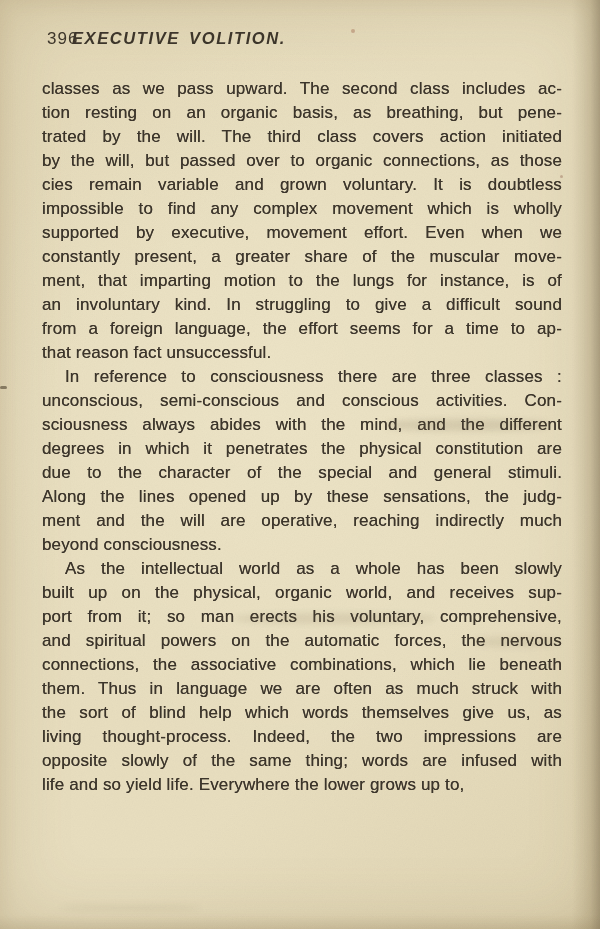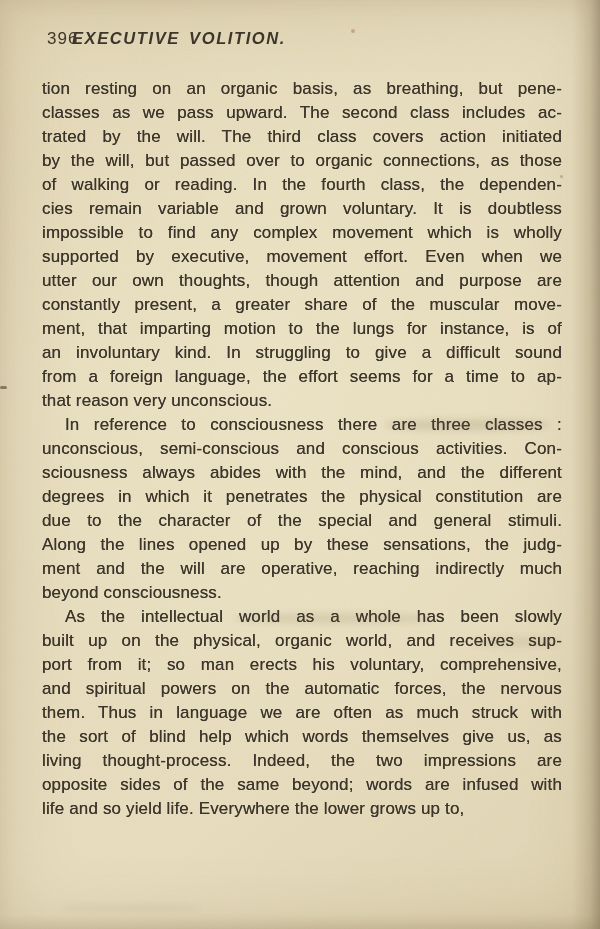--- a/index.html
+++ b/index.html
@@ -126,54 +126,53 @@
 
   <div class="tint"></div>
 
   <header class="running-header">
     <span class="folio">396</span>
     <span class="head-title">EXECUTIVE VOLITION.</span>
   </header>
 
   <main class="text-block">
       <div class="para">
+        <div class="line">classes as we pass upward.  The second class includes ac-</div>
         <div class="line">tion resting on an organic basis, as breathing, but pene-</div>
-        <div class="line">classes as we pass upward.  The second class includes ac-</div>
         <div class="line">trated by the will.  The third class covers action initiated</div>
         <div class="line">by the will, but passed over to organic connections, as those</div>
-        <div class="line">of walking or reading.  In the fourth class, the dependen-</div>
         <div class="line">cies remain variable and grown voluntary.  It is doubtless</div>
         <div class="line">impossible to find any complex movement which is wholly</div>
         <div class="line">supported by executive, movement effort.  Even when we</div>
-        <div class="line">utter our own thoughts, though attention and purpose are</div>
         <div class="line">constantly present, a greater share of the muscular move-</div>
         <div class="line">ment, that imparting motion to the lungs for instance, is of</div>
         <div class="line">an involuntary kind.  In struggling to give a difficult sound</div>
         <div class="line">from a foreign language, the effort seems for a time to ap-</div>
-        <div class="line">that reason very unconscious.</div>
+        <div class="line">that reason fact unsuccessful.</div>
       </div>
       <div class="para indent">
         <div class="line">In reference to consciousness there are three classes :</div>
         <div class="line">unconscious, semi-conscious and conscious activities.  Con-</div>
         <div class="line">sciousness always abides with the mind, and the different</div>
         <div class="line">degrees in which it penetrates the physical constitution are</div>
         <div class="line">due to the character of the special and general stimuli.</div>
         <div class="line">Along the lines opened up by these sensations, the judg-</div>
         <div class="line">ment and the will are operative, reaching indirectly much</div>
         <div class="line">beyond consciousness.</div>
       </div>
       <div class="para indent">
         <div class="line">As the intellectual world as a whole has been slowly</div>
         <div class="line">built up on the physical, organic world, and receives sup-</div>
         <div class="line">port from it; so man erects his voluntary, comprehensive,</div>
         <div class="line">and spiritual powers on the automatic forces, the nervous</div>
+        <div class="line">connections, the associative combinations, which lie beneath</div>
         <div class="line">them.  Thus in language we are often as much struck with</div>
         <div class="line">the sort of blind help which words themselves give us, as</div>
         <div class="line">living thought-process.  Indeed, the two impressions are</div>
-        <div class="line">opposite sides of the same beyond; words are infused with</div>
+        <div class="line">opposite slowly of the same thing; words are infused with</div>
         <div class="line">life and so yield life.  Everywhere the lower grows up to,</div>
       </div>
     </main>
 
   <div class="smudge" style="left:385px; top:419px; width:165px; height:12px;"></div>
   <div class="smudge" style="left:235px; top:613px; width:200px; height:11px; opacity:.8;"></div>
   <div class="smudge" style="left:470px; top:637px; width:90px; height:10px; opacity:.7;"></div>
   <div class="smudge" style="left:60px; top:905px; width:140px; height:6px; opacity:.5;"></div>
 
   <div class="speck" style="left:0; top:386px; width:7px; height:3px; background:rgba(60,50,35,0.55); border-radius:2px;"></div>

